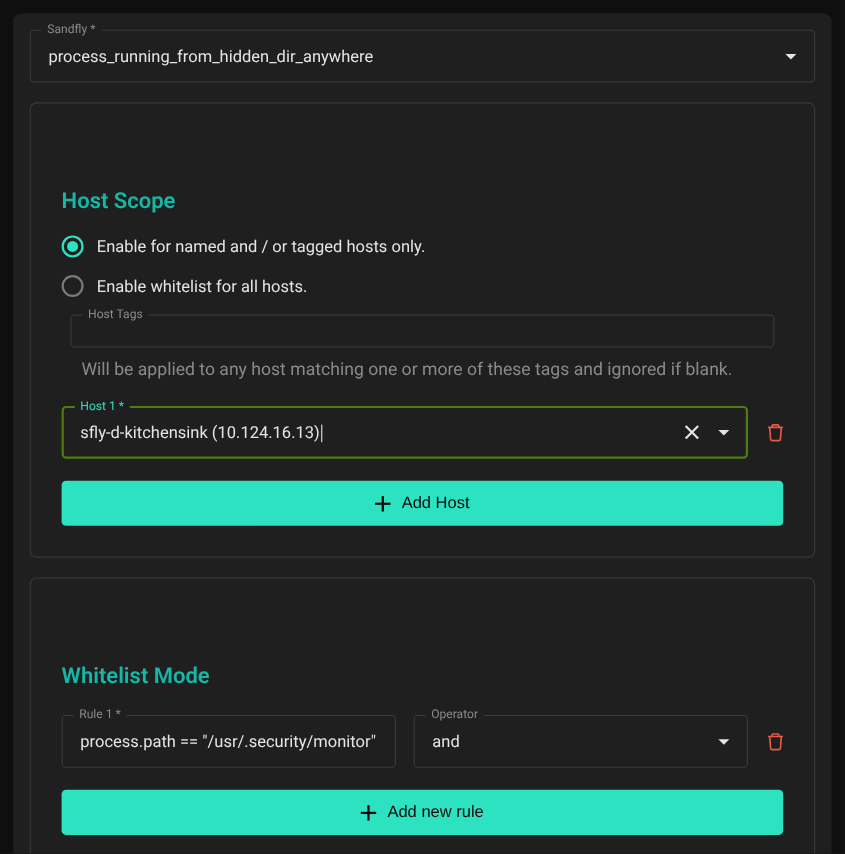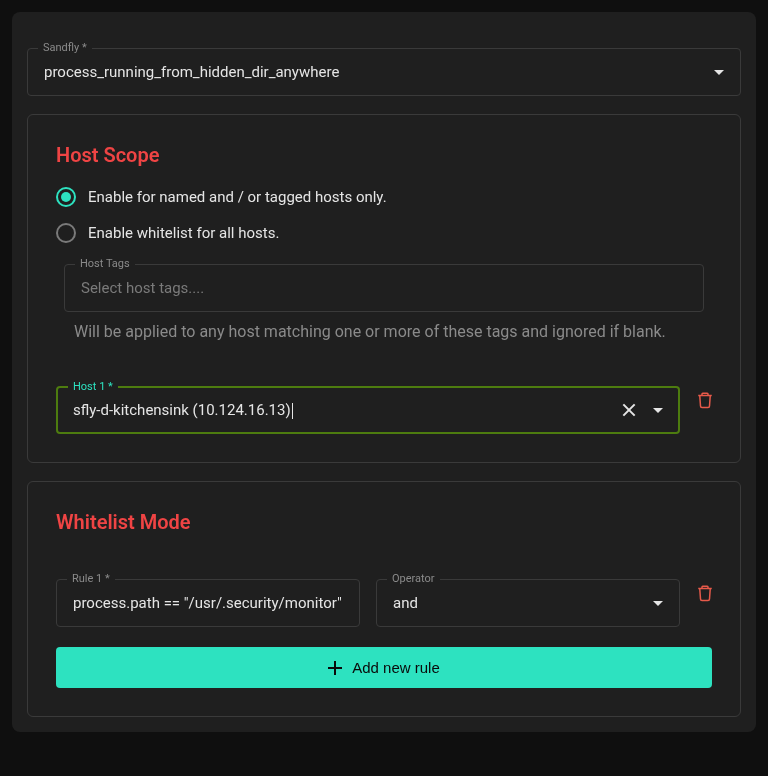--- a/index.html
+++ b/index.html
@@ -24,21 +24,20 @@
     margin-top: 18px;
   }
   .field-wrap {
     position: relative;
     border: 1px solid #3a3a3a;
     border-radius: 4px;
     padding: 14px 16px;
     display: flex;
     align-items: center;
     justify-content: space-between;
-    margin-top: 21px;
   }
   .field-wrap.active {
     border: 2px solid #4d7c0f;
     padding: 13px 15px;
   }
   .field-wrap .floating-label {
     position: absolute;
     top: -8px;
     left: 10px;
     background: #1f1f1f;
@@ -58,22 +57,23 @@
   .field-placeholder { color: #7a7a7a; font-size: 15px; flex: 1; }
   .chevron {
     width: 0; height: 0;
     border-left: 5px solid transparent;
     border-right: 5px solid transparent;
     border-top: 5px solid #e5e5e5;
   }
   .section-title {
     font-size: 20px;
     font-weight: 600;
-    color: #ef4444;
+    color: #14b8a6;
     margin-bottom: 20px;
+    margin-top: 48px;
   }
   .radio-row {
     display: flex;
     align-items: center;
     gap: 12px;
     margin-bottom: 16px;
     cursor: pointer;
   }
   .radio {
     width: 20px; height: 20px;
@@ -184,41 +184,44 @@
     </div>
 
     <div class="radio-row">
       <span class="radio"></span>
       <span class="radio-label">Enable whitelist for all hosts.</span>
     </div>
 
     <div class="hosttags-wrap">
       <div class="field-wrap">
         <span class="floating-label">Host Tags</span>
-        <span class="field-placeholder">Select host tags....</span>
       </div>
       <div class="helper-text">Will be applied to any host matching one or more of these tags and ignored if blank.</div>
     </div>
 
     <div class="host-row">
       <div class="field-wrap active">
         <span class="floating-label">Host 1 *</span>
         <span class="field-value cursor-bar">sfly-d-kitchensink (10.124.16.13)</span>
         <span class="field-icons">
           <span class="x-icon"></span>
           <span class="chevron"></span>
         </span>
       </div>
       <span class="trash-icon">
         <svg viewBox="0 0 24 24" width="18" height="18" fill="none" stroke="#e75a4a" stroke-width="2">
           <path d="M3 6h18M8 6V4a1 1 0 011-1h6a1 1 0 011 1v2M19 6l-1 14a2 2 0 01-2 2H8a2 2 0 01-2-2L5 6"></path>
         </svg>
       </span>
     </div>
 
+    <button class="add-btn">
+      <span class="plus-icon"></span>
+      <span>Add Host</span>
+    </button>
   </div>
 
   <div class="section">
     <div class="section-title">Whitelist Mode</div>
 
 
 
     <div class="rule-row">
       <div class="field-wrap">
         <span class="floating-label">Rule 1 *</span>

